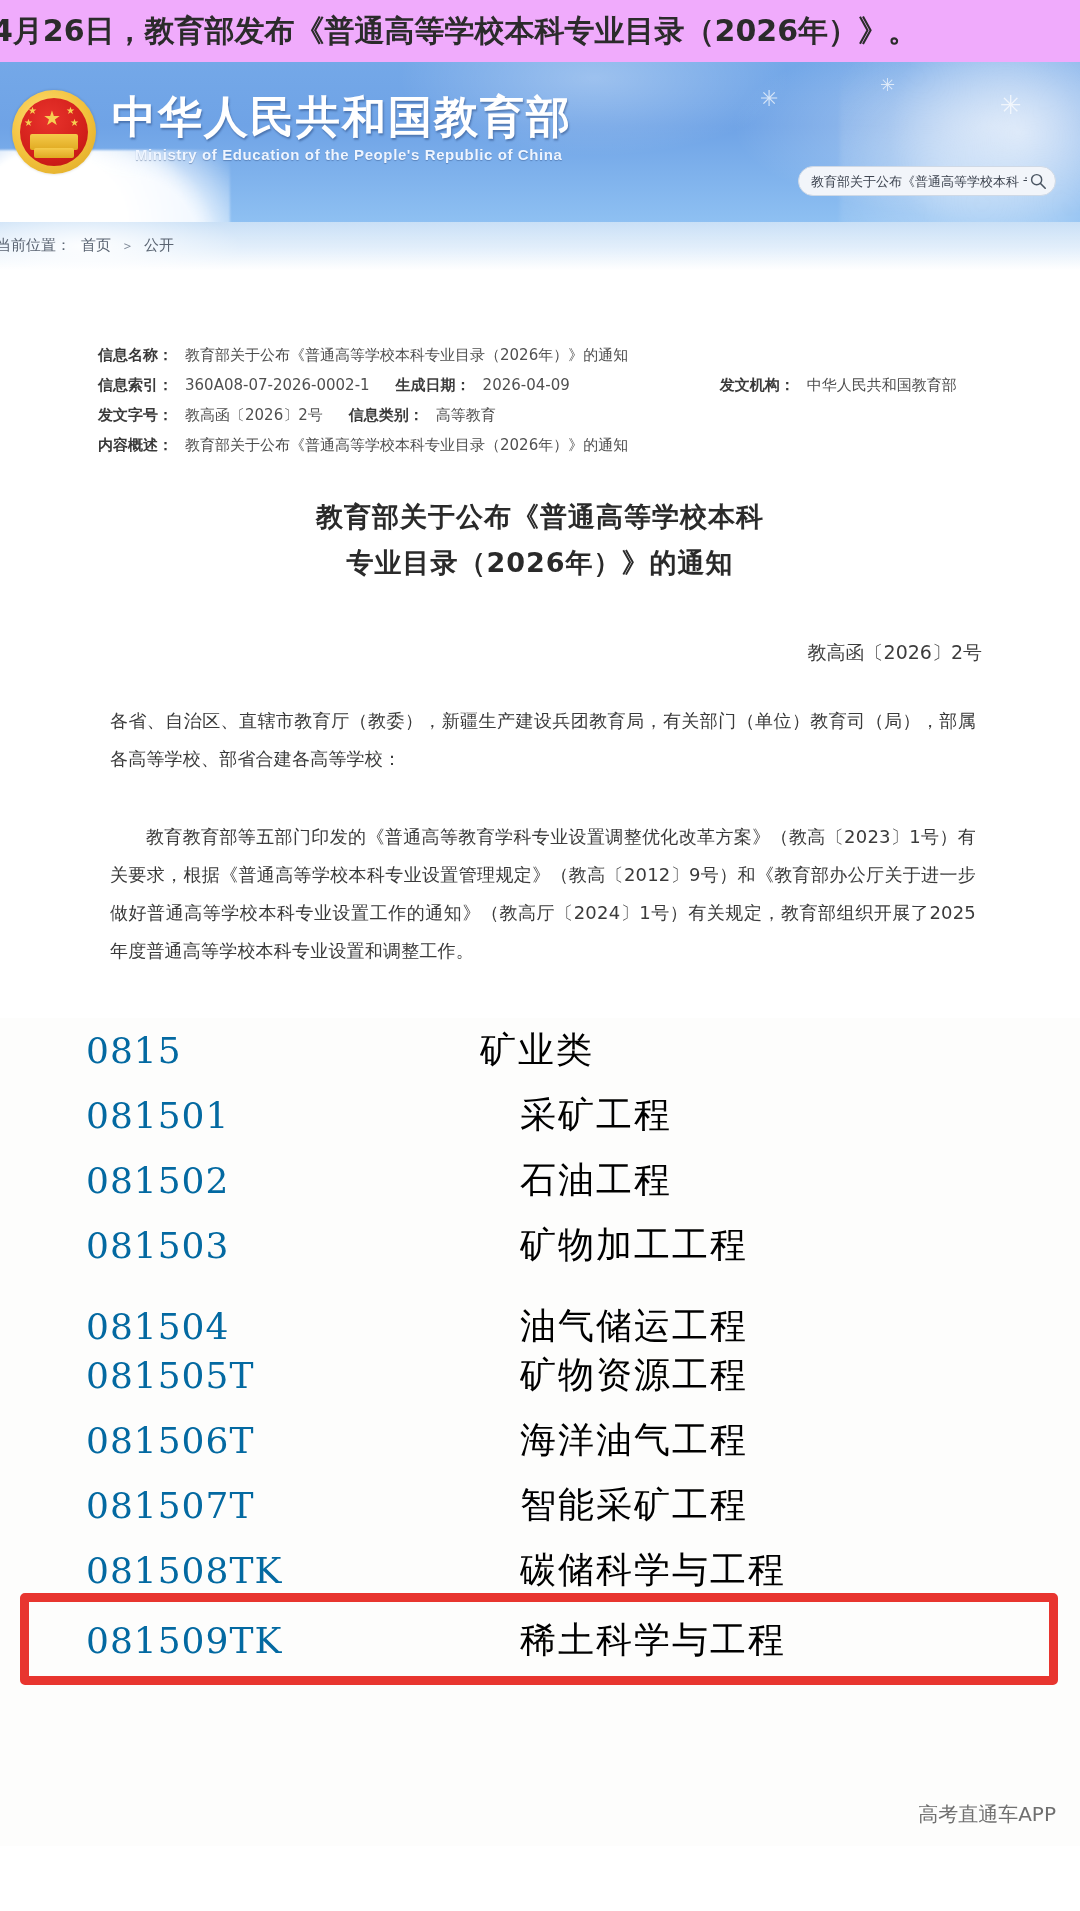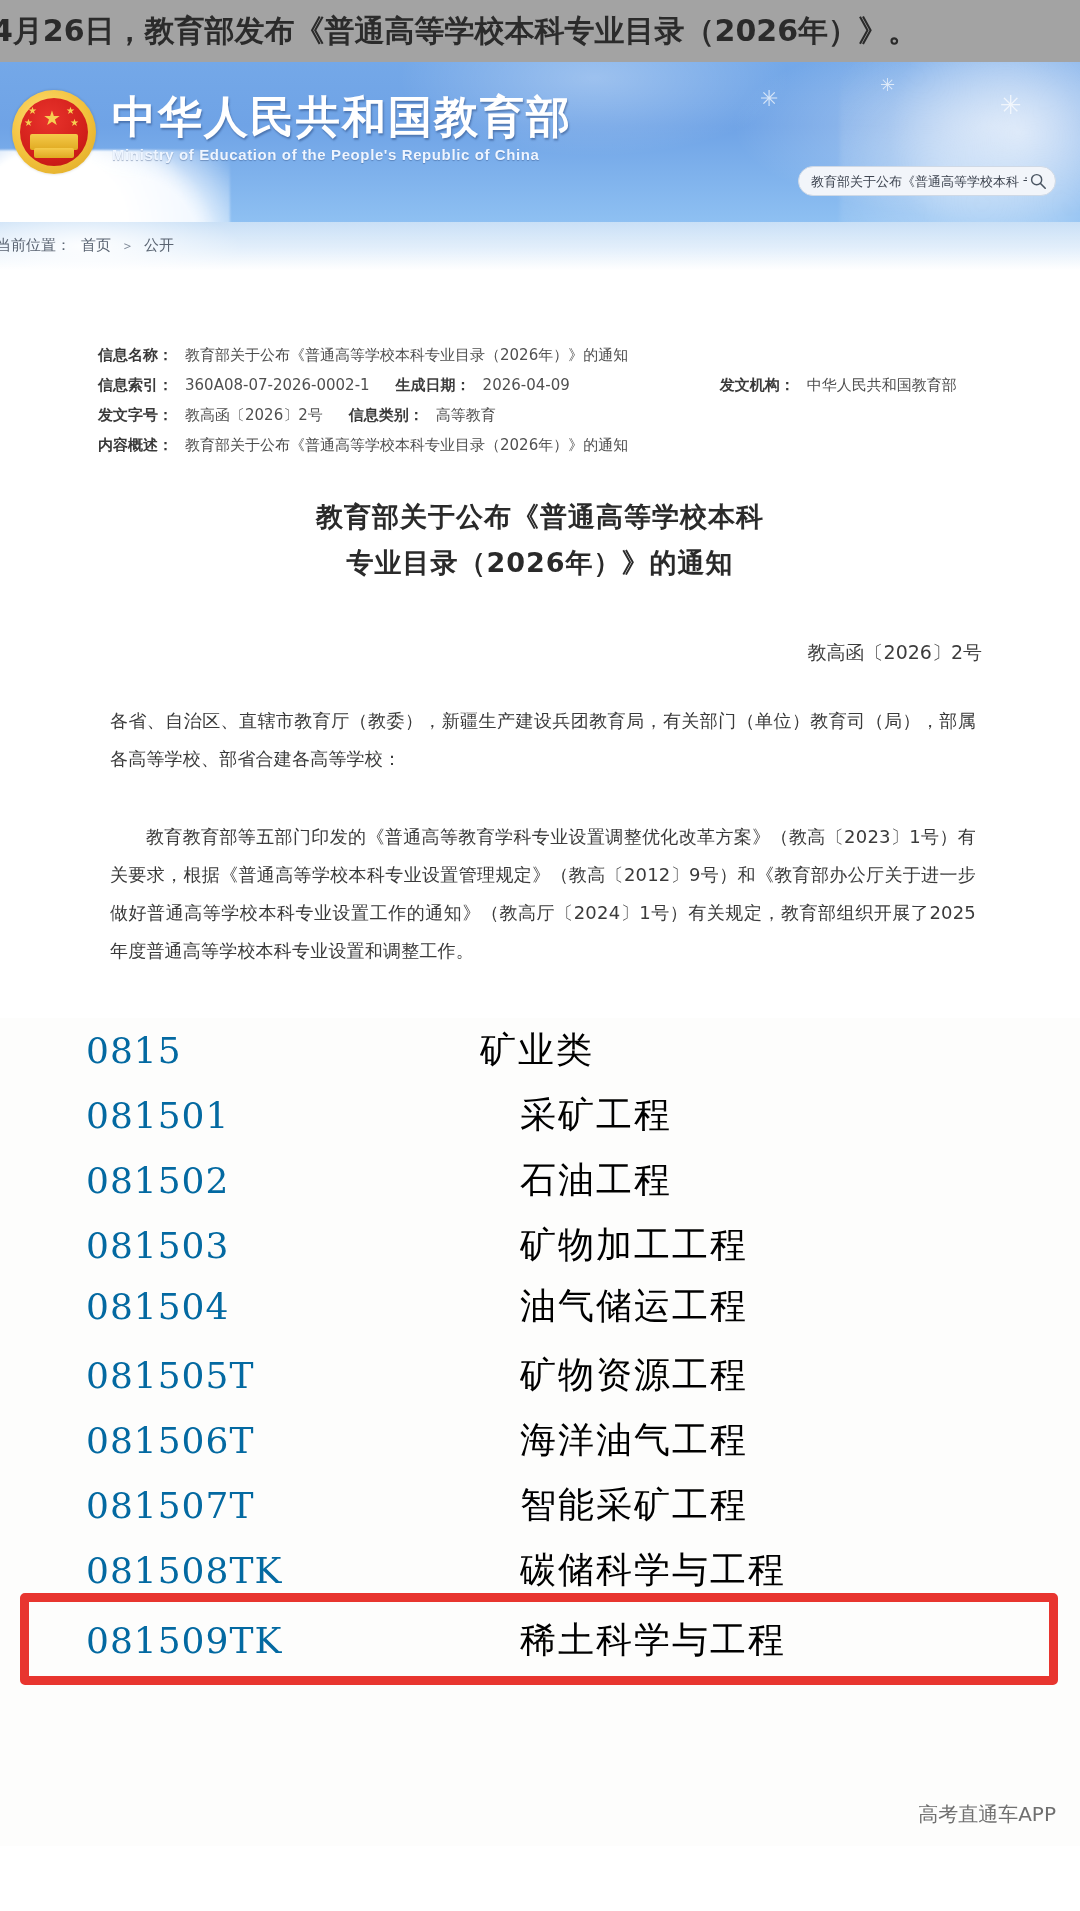--- a/index.html
+++ b/index.html
@@ -13,21 +13,21 @@
     position: relative;
     font-family: "Liberation Sans", "DejaVu Sans", sans-serif;
     overflow: hidden;
   }
 
   
   .caption-bar {
     position: absolute;
     left: 0; top: 0;
     width: 1080px; height: 62px;
-    background: #a3a3a3;
+    background: #f0abfc;
     display: flex;
     align-items: center;
     overflow: hidden;
   }
   .caption-text {
     font-family: "DejaVu Sans", sans-serif;
     font-size: 30px;
     font-weight: 700;
     color: #2b2b2b;
     white-space: nowrap;
@@ -132,20 +132,21 @@
   }
   .banner-en {
     font-family: "Liberation Sans", sans-serif;
     font-size: 15px;
     font-weight: 700;
     color: #eef5ff;
     letter-spacing: 0.6px;
     margin-top: 6px;
     text-shadow: 0 1px 1px rgba(40,70,120,0.4);
     white-space: nowrap;
+    margin-left: 23px;
   }
 
   .search-box {
     position: absolute;
     right: 24px; top: 104px;
     width: 258px; height: 30px;
     background: #f2f5fa;
     border: 1px solid #cfd9e6;
     border-radius: 16px;
     display: flex;
@@ -412,21 +413,21 @@
   <div class="cat-row" style="top:130px;">
     <span class="cat-code">081502</span>
     <span class="cat-name">石油工程</span>
   </div>
 
   <div class="cat-row" style="top:195px;">
     <span class="cat-code">081503</span>
     <span class="cat-name">矿物加工工程</span>
   </div>
 
-  <div class="cat-row" style="top:256px;">
+  <div class="cat-row" style="top:276px;">
     <span class="cat-code">081504</span>
     <span class="cat-name">油气储运工程</span>
   </div>
 
   <div class="cat-row" style="top:325px;">
     <span class="cat-code">081505T</span>
     <span class="cat-name">矿物资源工程</span>
   </div>
 
   <div class="cat-row" style="top:390px;">

